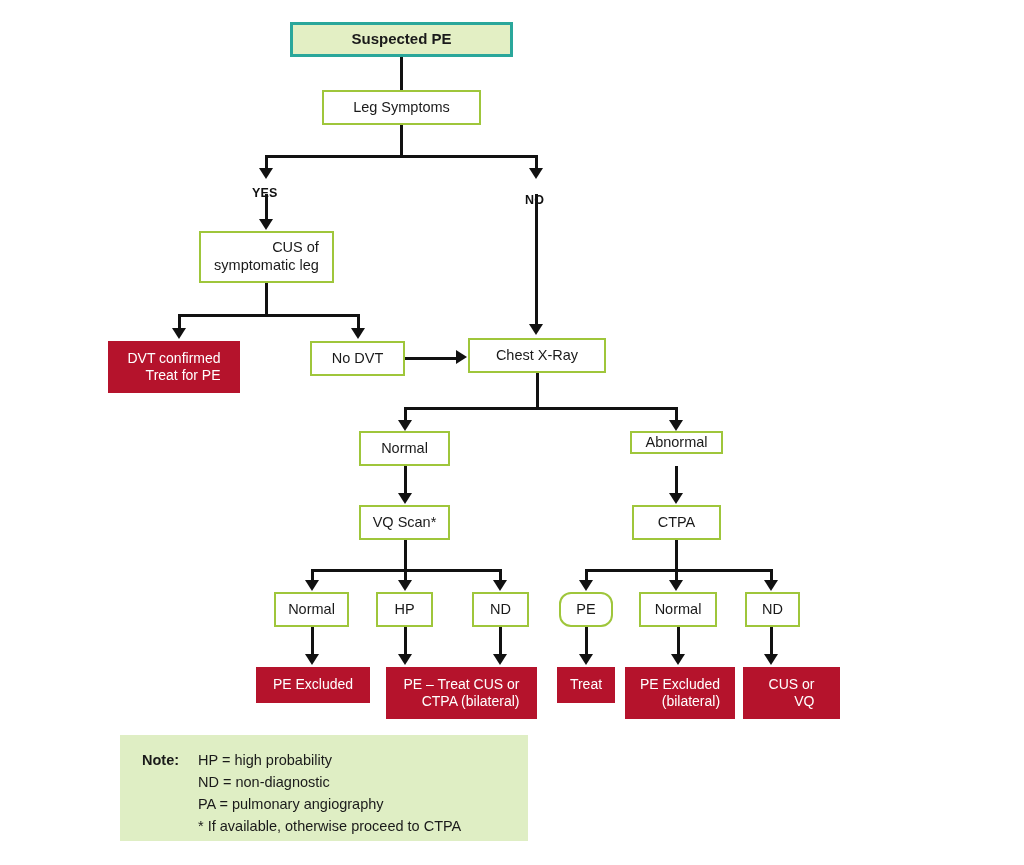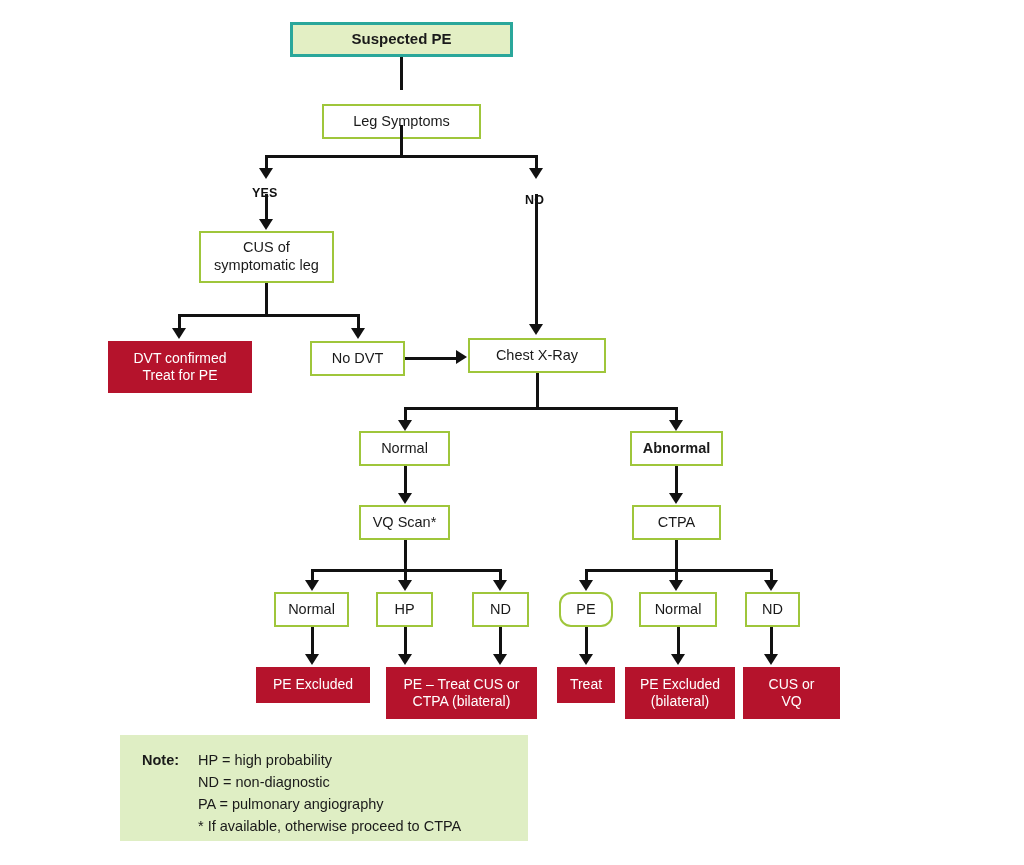--- a/index.html
+++ b/index.html
@@ -15,21 +15,21 @@
     font-family: "Liberation Sans", sans-serif;
     overflow: hidden;
   }
   
   .node {
     position: absolute;
     box-sizing: border-box;
     display: flex;
     align-items: center;
     justify-content: center;
-    text-align: center;
+    text-align: right;
     line-height: 1.22;
     font-size: 14.5px;
     color: #1a1a1a;
     background: #ffffff;
     border: 2px solid #9fc63b;
     white-space: pre-line;
     padding: 2px 6px;
   }
   .node.start {
     border: 3px solid #2aa79b;
@@ -102,35 +102,35 @@
     white-space: pre;
   }
 </style>
 </head>
 <body>
 
 <div id="canvas">
 
   <div class="node start" style="left:290px; top:22px; width:223px; height:35px;">Suspected PE</div>
 
-  <div class="node" style="left:322px; top:90px; width:159px; height:35px;margin-top:14px;">Leg Symptoms</div>
+  <div class="node" style="left:322px; top:90px; width:159px; height:35px;">Leg Symptoms</div>
 
   <div class="node" style="left:199px; top:231px; width:135px; height:52px;">CUS of
 symptomatic leg</div>
 
-  <div class="node terminal" style="left:108px; top:341px; width:144px; height:52px;">DVT confirmed
+  <div class="node terminal" style="left:108px; top:341px; width:132px; height:52px;">DVT confirmed
 Treat for PE</div>
 
   <div class="node" style="left:310px; top:341px; width:95px; height:35px;">No DVT</div>
 
   <div class="node" style="left:468px; top:338px; width:138px; height:35px;">Chest X-Ray</div>
 
   <div class="node" style="left:359px; top:431px; width:91px; height:35px;">Normal</div>
 
-  <div class="node" style="left:630px; top:431px; width:93px; height:35px;font-weight:bold;">Abnormal</div>
+  <div class="node" style="left:630px; top:431px; width:93px; height:23px;">Abnormal</div>
 
   <div class="node" style="left:359px; top:505px; width:91px; height:35px;">VQ Scan*</div>
 
   <div class="node" style="left:632px; top:505px; width:89px; height:35px;">CTPA</div>
 
   <div class="node" style="left:274px; top:592px; width:75px; height:35px;">Normal</div>
 
   <div class="node" style="left:376px; top:592px; width:57px; height:35px;">HP</div>
 
   <div class="node" style="left:472px; top:592px; width:57px; height:35px;">ND</div>

